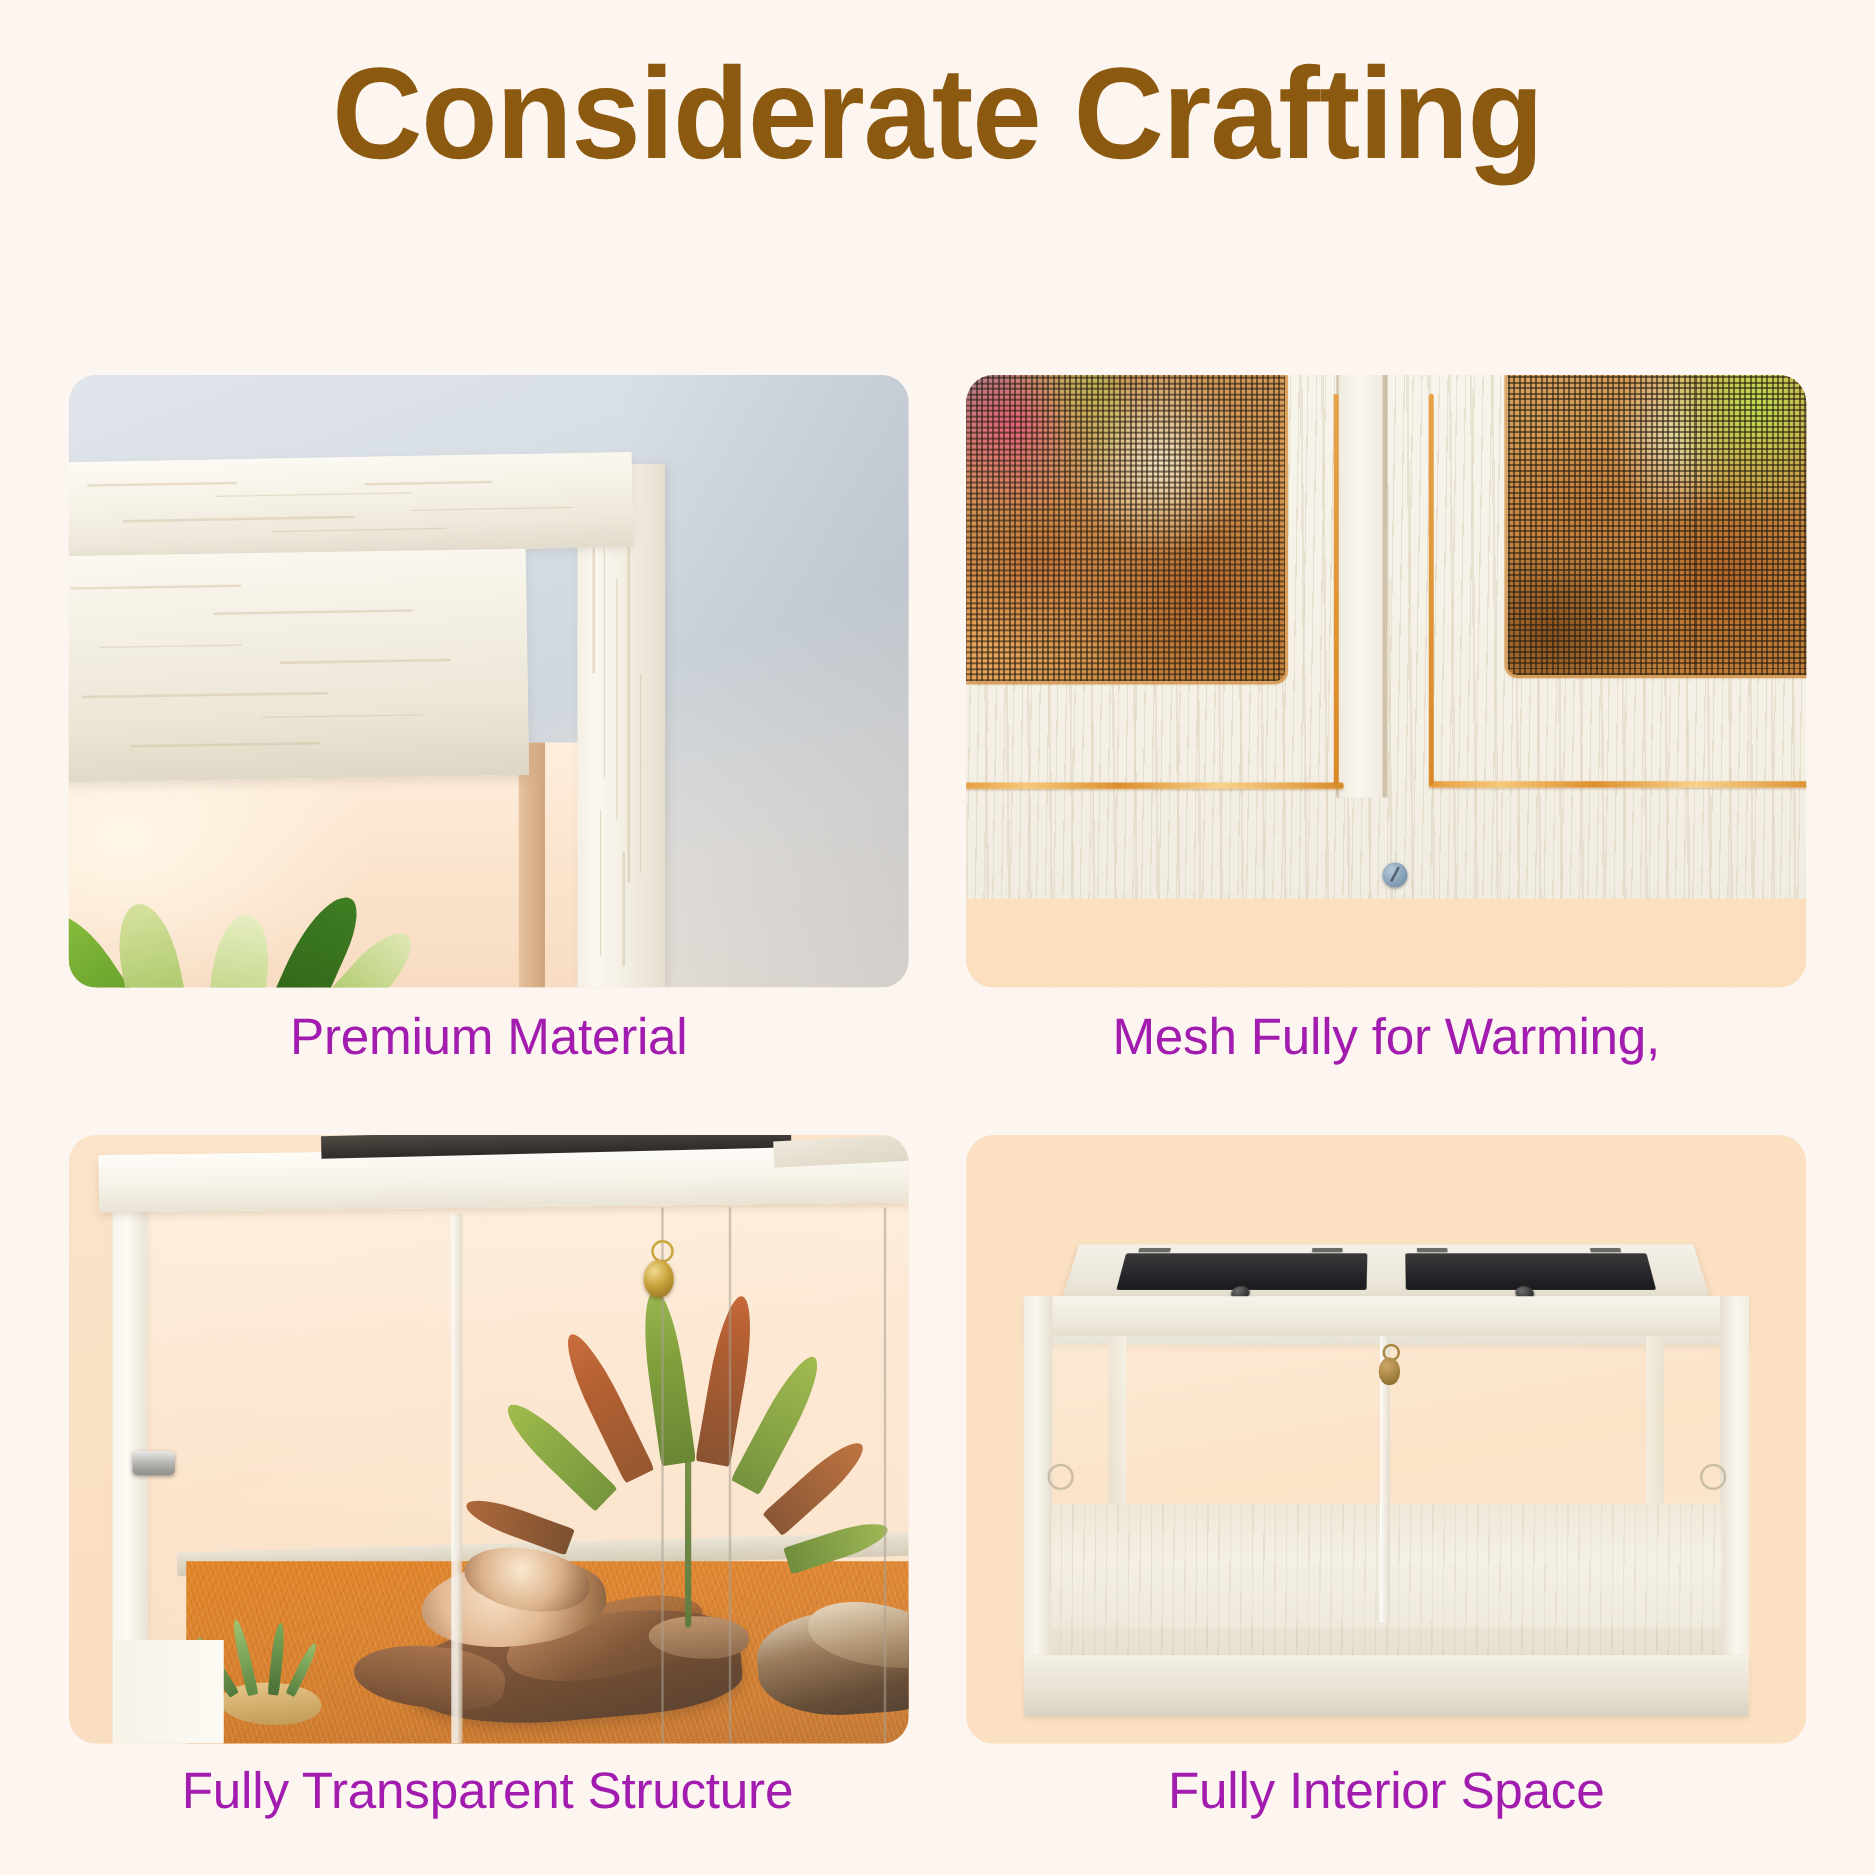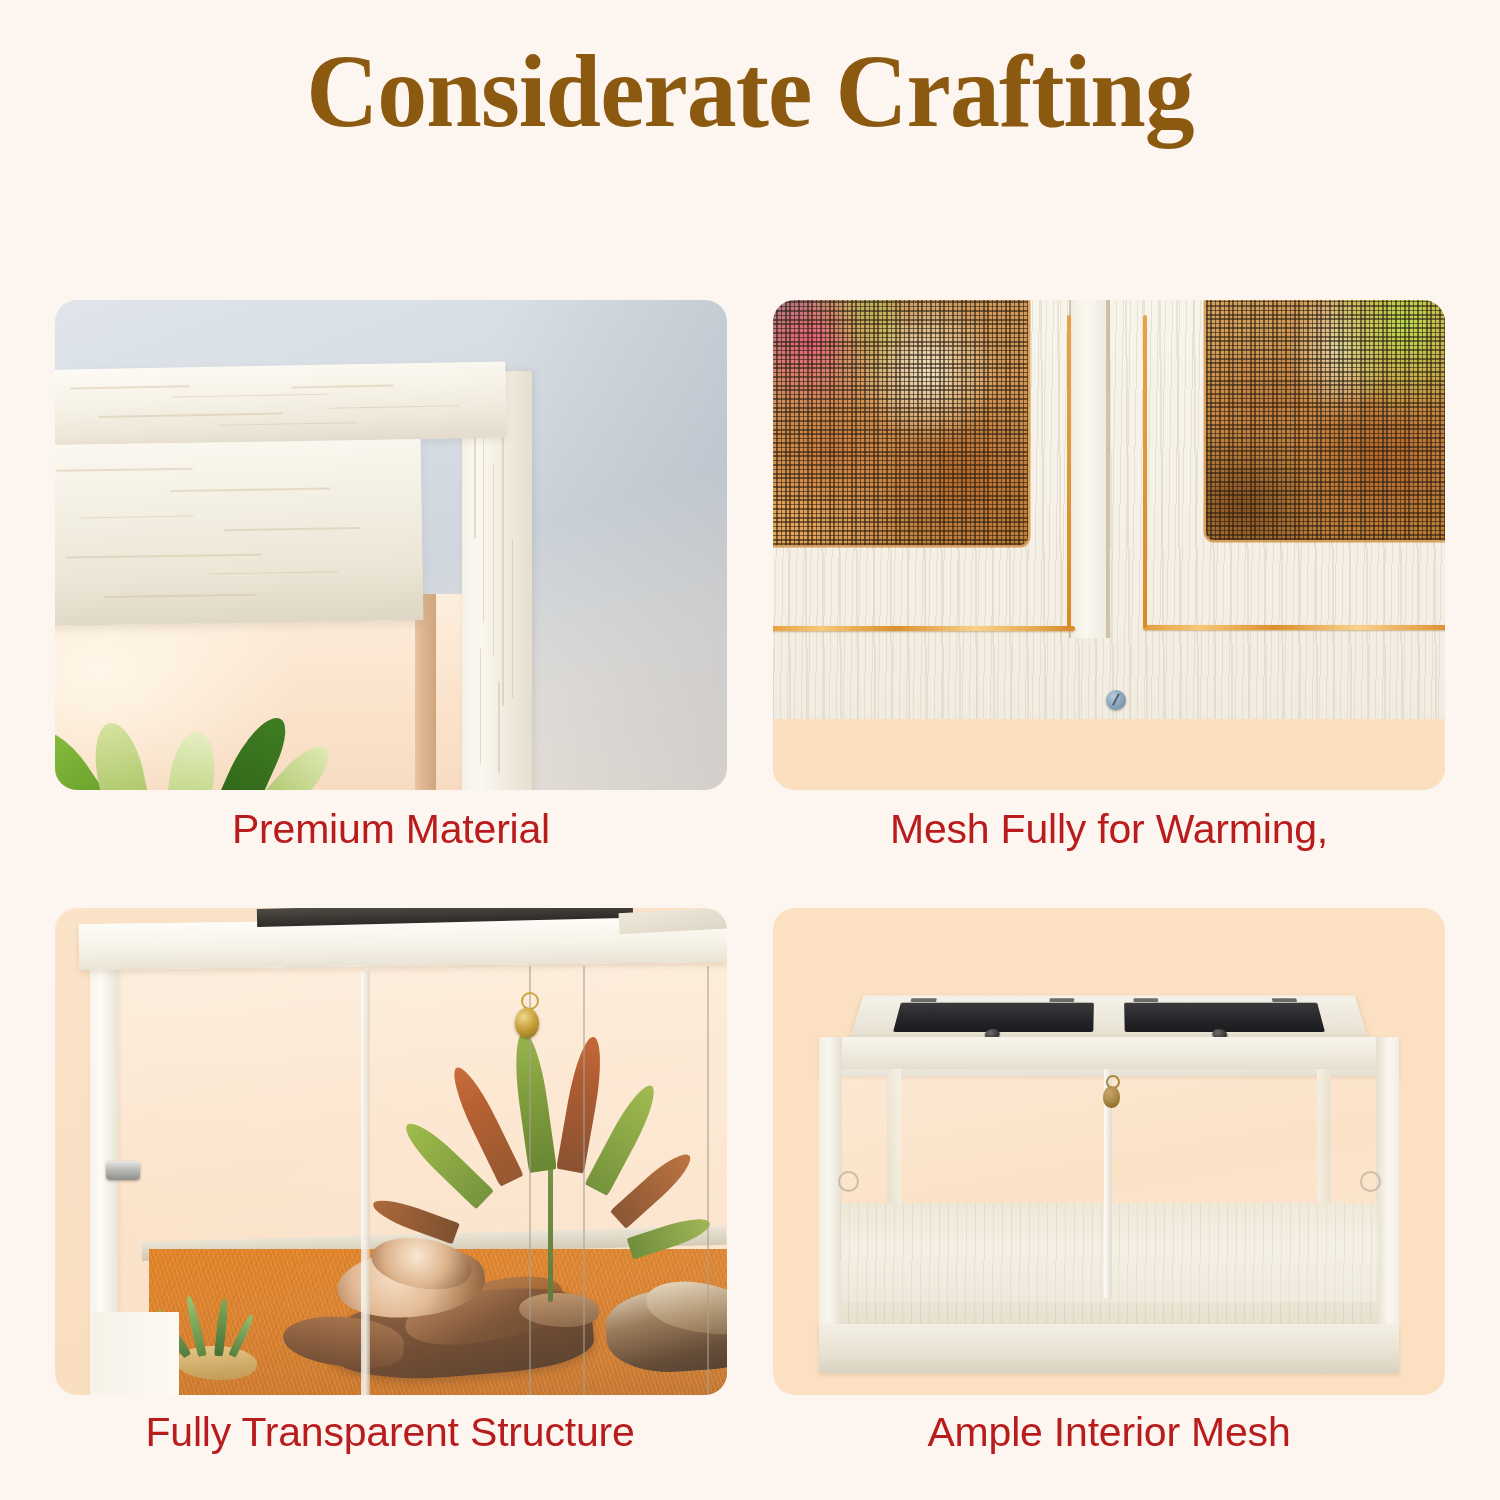--- a/index.html
+++ b/index.html
@@ -5,21 +5,21 @@
   html,body{margin:0;padding:0;}
   body{
     width:1500px;height:1500px;
     background:#fdf5f0;
     font-family:"Liberation Sans","DejaVu Sans",sans-serif;
     overflow:hidden;
     position:relative;
   }
 
   
-  #header{width:1500px;font-family:Liberation Serif, serif;}
+  #header{width:1500px;}
   #title{
     text-align:center;
     font-size:104px;
     line-height:150px;
     font-weight:bold;
     color:#8b5a10;
     letter-spacing:-1px;
     transform:scaleX(.96);
     padding-top:16px;
     white-space:nowrap;
@@ -49,21 +49,21 @@
   }
   .cell{position:absolute;}
   .panel{
     position:absolute;
     border-radius:22px;
     overflow:hidden;
   }
   .caption{
     position:absolute;
     text-align:center;
-    color:#b91c1c;
+    color:#a21caf;
     font-size:41px;
     line-height:48px;
     font-weight:normal;
     letter-spacing:-.2px;
   }
 
   
   #cell-premium   .panel{left:55px; top:0;   width:672px; height:490px;}
   #cell-premium   .caption{left:55px; top:505px; width:672px;}
   #cell-mesh      .panel{left:773px;top:0;   width:672px; height:490px;}
@@ -580,16 +580,16 @@
         <div id="am-doorline"></div>
         <div id="am-latch-ring"></div>
         <div id="am-latch"></div>
 
         <div class="am-vent" style="left:9.6%;top:54%;"></div>
         <div class="am-vent" style="right:9.6%;top:54%;"></div>
 
         <div id="am-baseboard"></div>
       </div>
     </div>
-    <div class="caption">Ample Interior Mesh</div>
+    <div class="caption">Fully Interior Space</div>
   </div>
 
 </div>
 
 </body></html>

